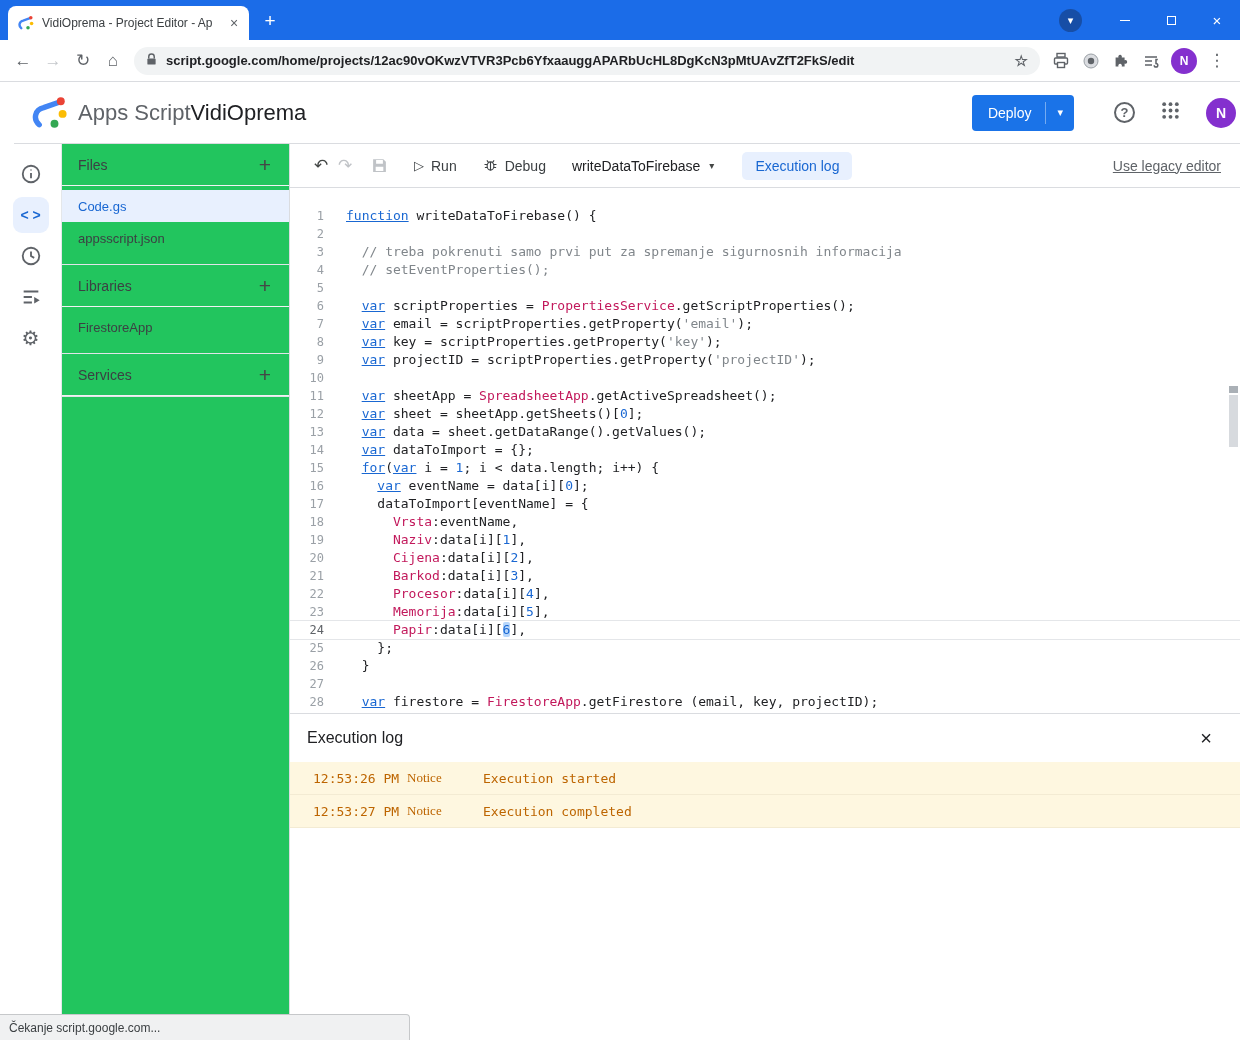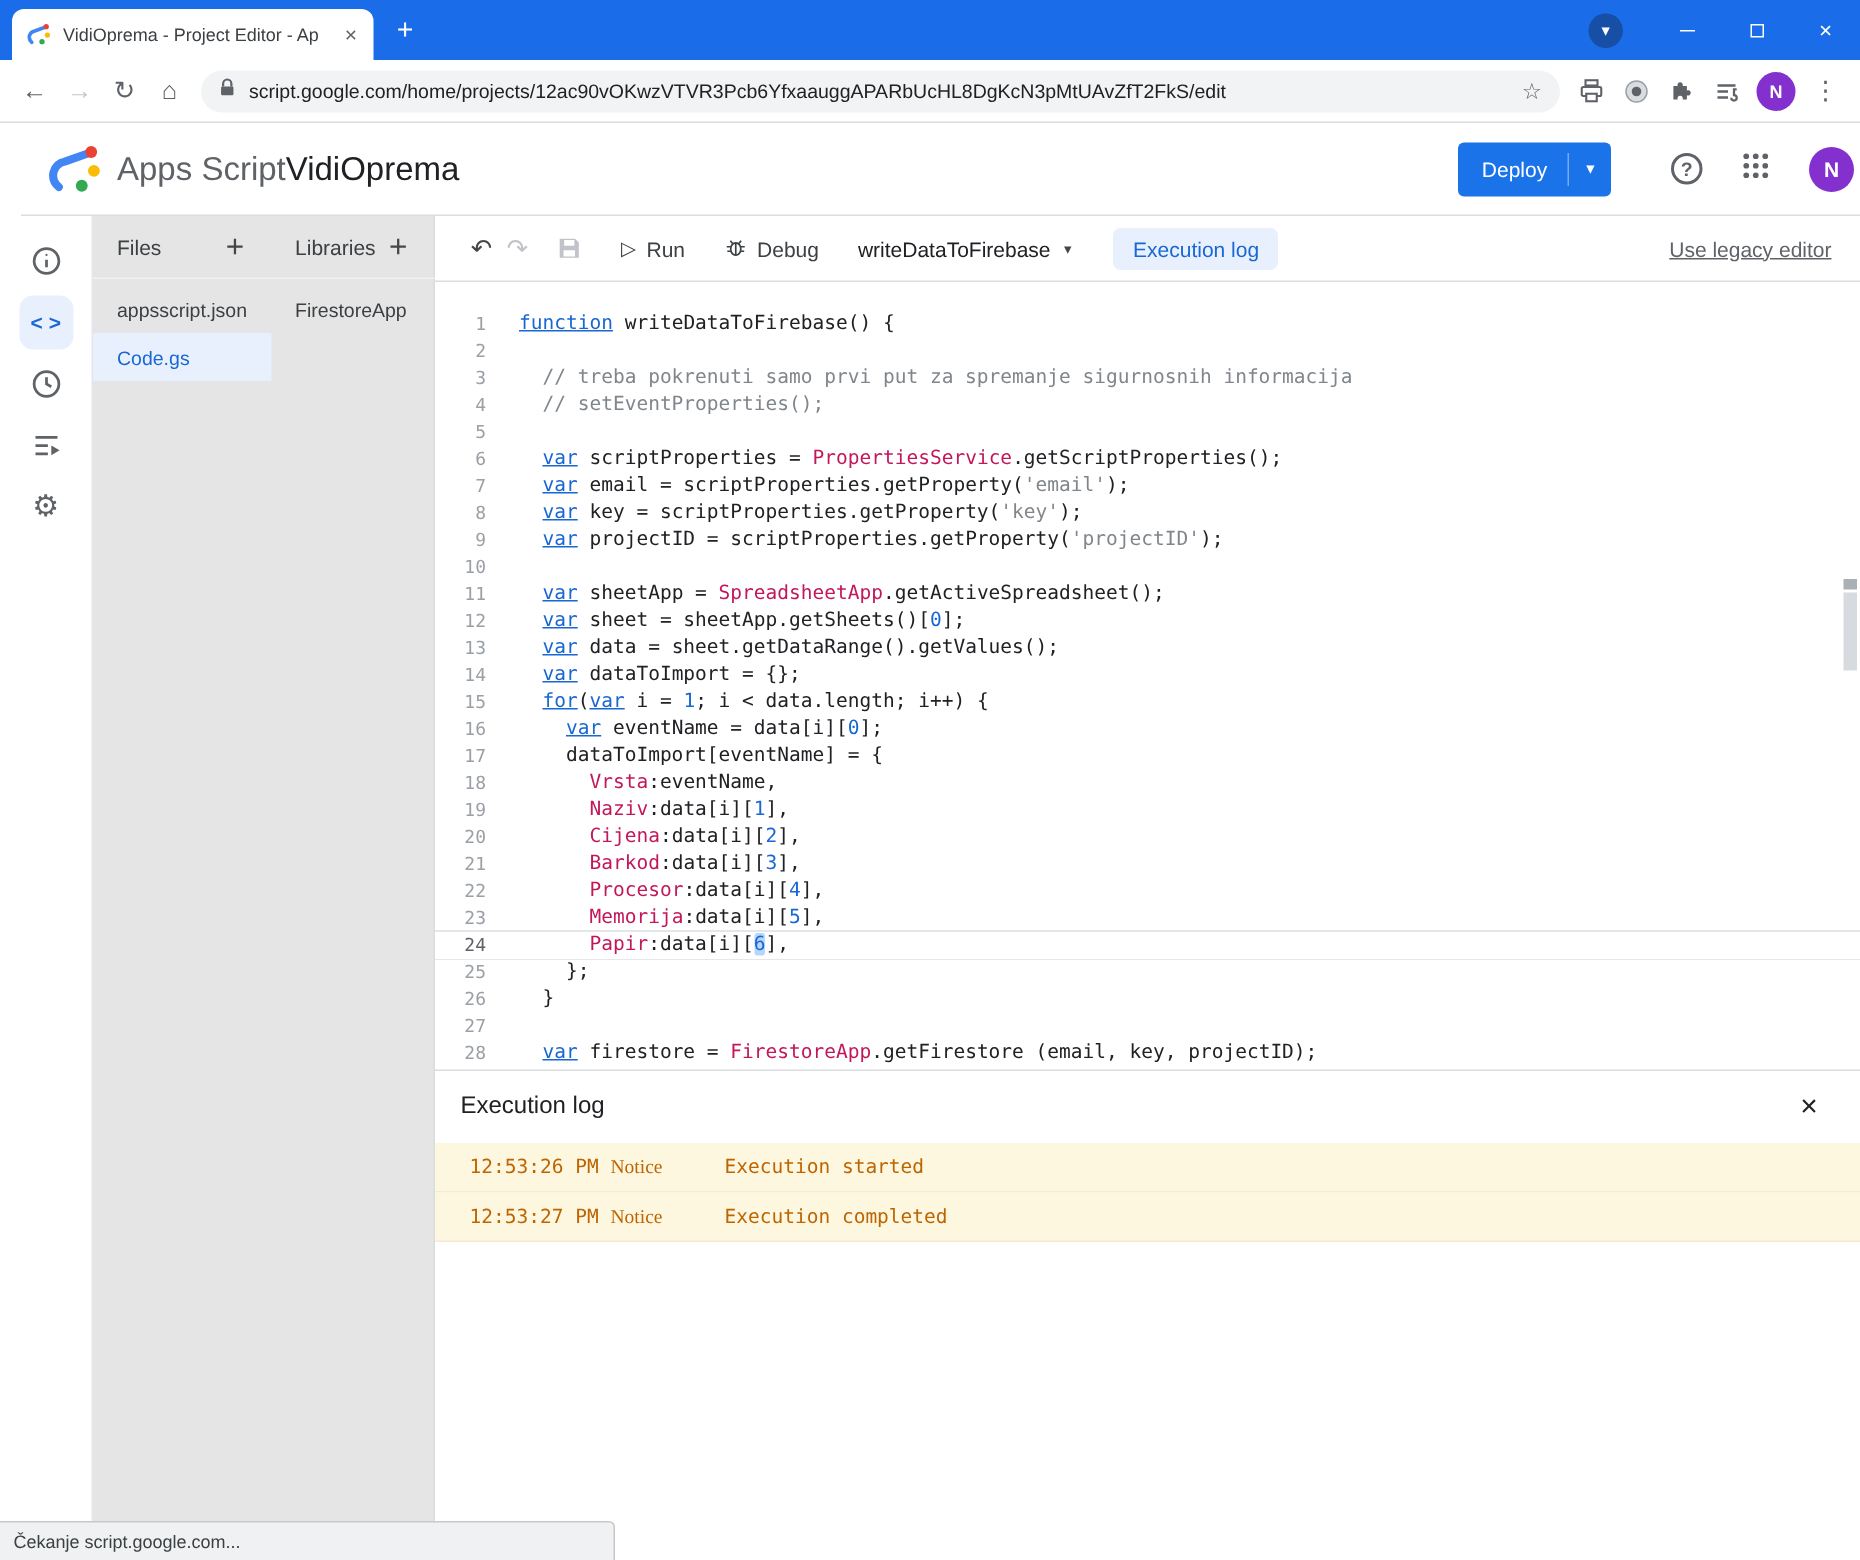--- a/index.html
+++ b/index.html
@@ -16,21 +16,21 @@
   .titlebar-controls{position:absolute;right:0;top:0;height:40px;display:flex;align-items:stretch;}
   .update-badge{align-self:center;width:23px;height:23px;border-radius:50%;background:#174ea6;color:#fff;font-size:11px;display:flex;align-items:center;justify-content:center;margin-right:20px;}
   .win-btn{width:46px;display:flex;align-items:center;justify-content:center;color:#fff;font-size:15px;}
   .min-glyph{width:10px;height:1px;background:#fff;display:block;}
   .max-glyph{width:9px;height:9px;border:1px solid #fff;display:block;}
 
   
   .navbar{position:absolute;top:40px;left:0;width:100%;height:42px;background:#fff;border-bottom:1px solid #dadce0;display:flex;align-items:center;padding:0 8px;}
   .nav-icon{flex:none;width:30px;height:30px;display:flex;align-items:center;justify-content:center;font-size:17px;color:#5f6368;border-radius:50%;}
   .nav-icon.disabled{color:#c4c7cb;}
-  .omnibox{flex:1;min-width:0;height:28px;background:#f1f3f4;border-radius:14px;display:flex;align-items:center;margin:0 6px;padding:0 12px;gap:9px;}
+  .omnibox{flex:1;min-width:0;height:28px;background:#f1f3f4;border-radius:14px;display:flex;align-items:center;margin:0 6px;padding:0 12px;gap:9px;font-weight:bold;}
   .url-text{flex:1;min-width:0;font-size:13px;color:#202124;white-space:nowrap;overflow:hidden;}
   .star-icon{font-size:15px;color:#5f6368;}
   .avatar-sm{flex:none;width:26px;height:26px;border-radius:50%;background:#8430ce;color:#fff;font-size:12px;font-weight:bold;display:flex;align-items:center;justify-content:center;margin:0 5px;}
 
   
   .app-header{position:absolute;top:82px;left:14px;width:100%;height:62px;background:#fff;border-bottom:1px solid #dadce0;display:flex;align-items:center;padding:0 18px;}
   .logo36{width:36px;height:36px;margin-right:10px;flex:none;}
   .product-name{font-size:22px;color:#5f6368;white-space:nowrap;}
   .project-title{font-size:22px;color:#202124;white-space:nowrap;}
   .header-right{margin-left:auto;display:flex;align-items:center;gap:26px;}
@@ -42,21 +42,21 @@
   .avatar-lg{width:30px;height:30px;border-radius:50%;background:#8430ce;color:#fff;font-size:14px;font-weight:bold;display:flex;align-items:center;justify-content:center;}
 
   
   .main{position:absolute;top:144px;left:0;right:0;bottom:0;display:flex;background:#fff;}
   .left-rail{flex:none;width:62px;border-right:1px solid #e4e7ea;display:flex;flex-direction:column;align-items:center;padding-top:12px;gap:5px;}
   .rail-item{width:36px;height:36px;border-radius:9px;display:flex;align-items:center;justify-content:center;color:#5f6368;}
   .rail-item.active{background:#e8f0fe;color:#1967d2;}
   .code-glyph{font-size:14px;font-weight:bold;letter-spacing:0;}
   .gear-glyph{font-size:20px;line-height:1;}
 
-  .files-panel{flex:none;width:228px;border-right:1px solid #dadce0;display:flex;flex-direction:row;background:#e5e5e5;}
+  .files-panel{flex:none;width:228px;border-right:1px solid #dadce0;display:flex;flex-direction:column;background:#22c55e;}
   .section{border-bottom:1px solid #e1e4e8;}
   .panel-header{height:42px;display:flex;align-items:center;padding:0 9px 0 16px;border-bottom:1px solid #f1f2f4;}
   .panel-header-label{font-size:14px;color:#3c4043;}
   .panel-plus{margin-left:auto;width:30px;height:30px;display:flex;align-items:center;justify-content:center;font-size:21px;color:#444746;}
   .panel-items{padding:4px 0 10px;}
   .panel-item{height:32px;display:flex;align-items:center;padding:0 16px;font-size:13px;color:#3c4043;}
   .panel-item.selected{background:#e8f0fe;color:#1967d2;}
 
   .editor{flex:1;min-width:0;display:flex;flex-direction:column;background:#fff;}
   .editor-toolbar{flex:none;height:44px;border-bottom:1px solid #dadce0;display:flex;align-items:center;padding:0 19px;}
@@ -237,25 +237,25 @@
     </span>
   </div>
 
   <aside class="files-panel">
     <div class="section">
       <div class="panel-header">
         <span class="panel-header-label">Files</span>
         <span class="panel-plus">+</span>
       </div>
       <div class="panel-items">
+          <div class="panel-item selected">
+            <span>Code.gs</span>
+          </div>
           <div class="panel-item">
             <span>appsscript.json</span>
-          </div>
-          <div class="panel-item selected">
-            <span>Code.gs</span>
           </div>
         </div>
     </div>
     <div class="section">
       <div class="panel-header">
         <span class="panel-header-label">Libraries</span>
         <span class="panel-plus">+</span>
       </div>
       <div class="panel-items">
           <div class="panel-item">

